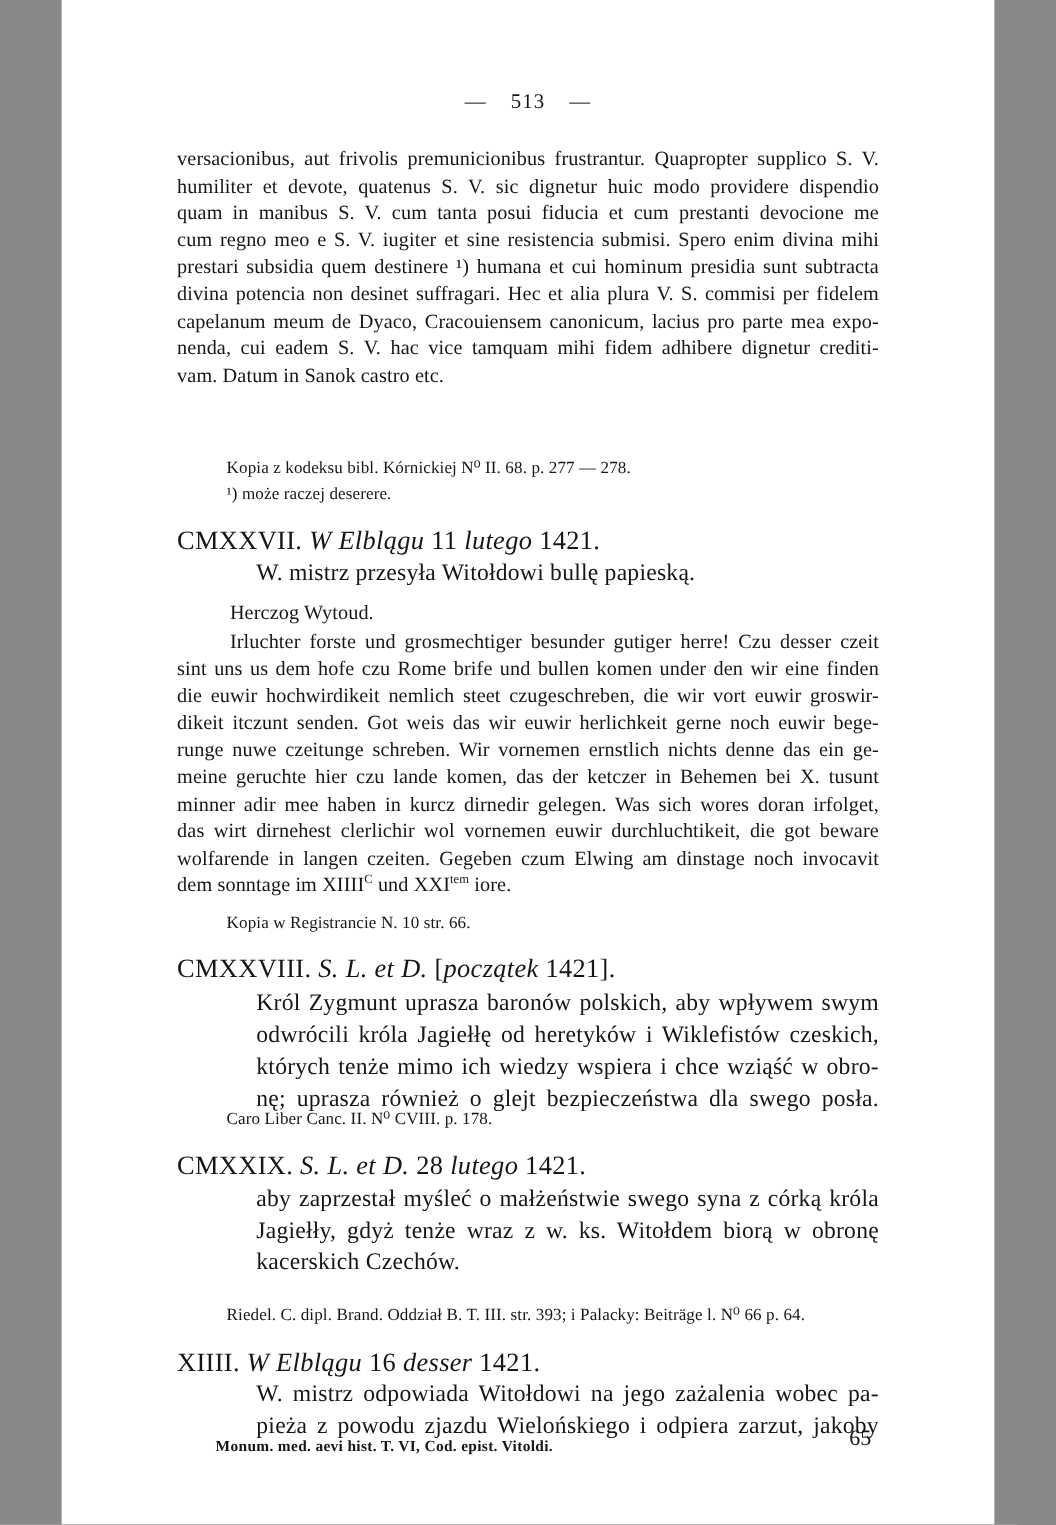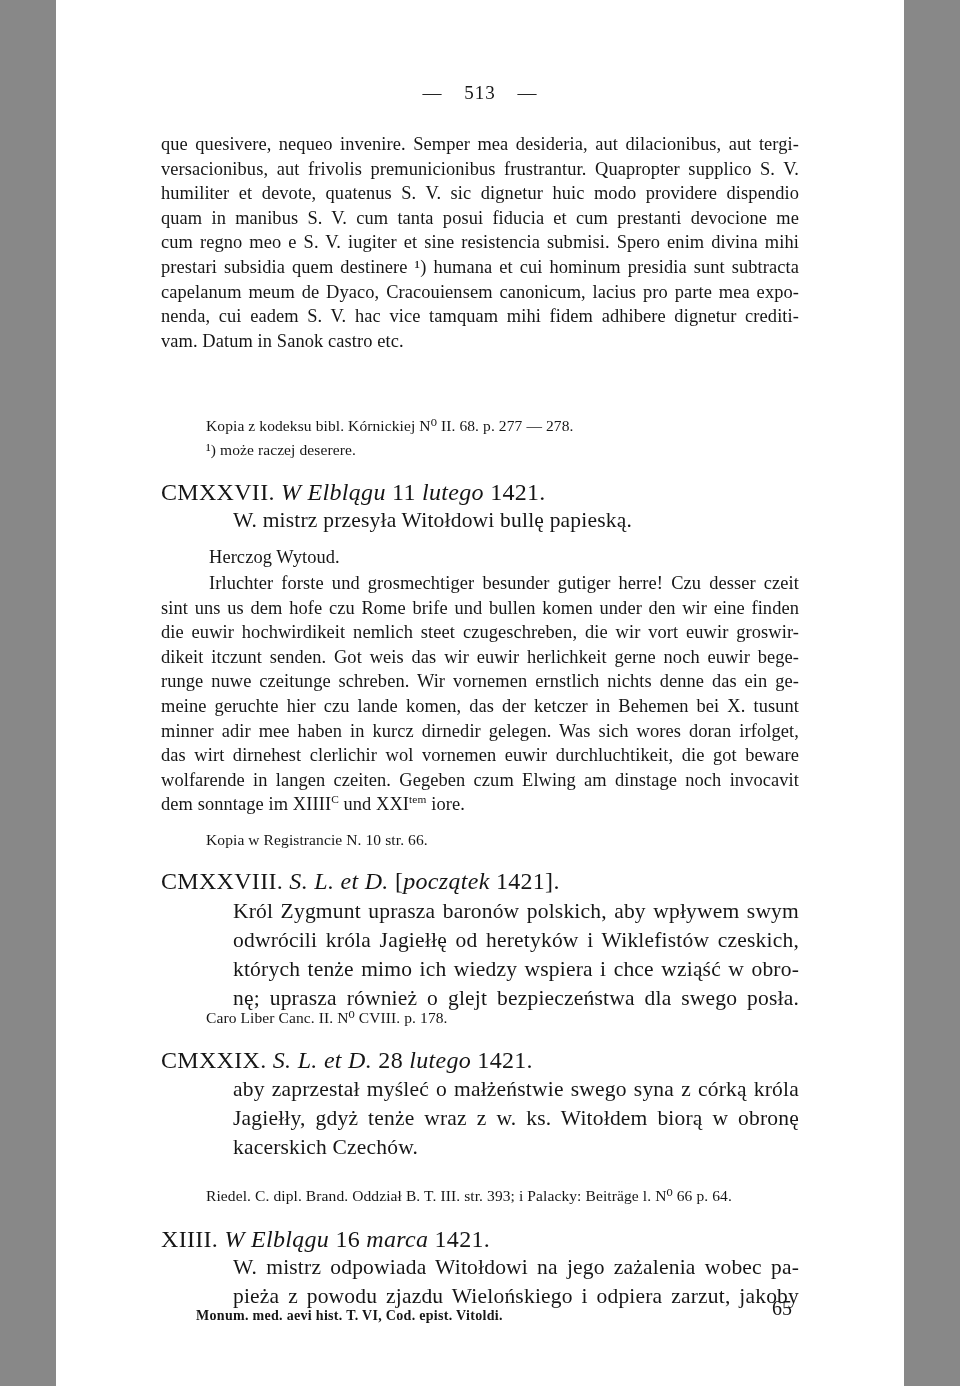--- a/index.html
+++ b/index.html
@@ -57,26 +57,26 @@
   }
 </style>
 </head>
 <body>
 
 <div class="page">
 
   <div class="abs pagenum">— 513 —</div>
 
   <div class="abs bodypara" style="top:132px;">
-    <div class="line">que quesivere, nequeo invenire. Semper mea desideria, aut dilacionibus, aut tergi-</div>
     <div class="line">versacionibus, aut frivolis premunicionibus frustrantur. Quapropter supplico S. V.</div>
     <div class="line">humiliter et devote, quatenus S. V. sic dignetur huic modo providere dispendio</div>
     <div class="line">quam in manibus S. V. cum tanta posui fiducia et cum prestanti devocione me</div>
     <div class="line">cum regno meo e S. V. iugiter et sine resistencia submisi. Spero enim divina mihi</div>
     <div class="line">prestari subsidia quem destinere ¹) humana et cui hominum presidia sunt subtracta</div>
+    <div class="line">divina potencia non desinet suffragari. Hec et alia plura V. S. commisi per fidelem</div>
     <div class="line">capelanum meum de Dyaco, Cracouiensem canonicum, lacius pro parte mea expo-</div>
     <div class="line">nenda, cui eadem S. V. hac vice tamquam mihi fidem adhibere dignetur crediti-</div>
     <div class="line left">vam. Datum in Sanok castro etc.</div>
   </div>
 
   <div class="abs note" style="top:416px;">Kopia z kodeksu bibl. Kórnickiej N⁰ II. 68. p. 277 — 278.</div>
   <div class="abs note" style="top:440px;">¹) może raczej deserere.</div>
 
   <div class="abs heading" style="top:479px;"><span>CMXXVII. </span><span class="it">W Elblągu</span><span> 11 </span><span class="it">lutego</span><span> 1421.</span></div>
   <div class="abs regest" style="top:506px;">
@@ -107,21 +107,21 @@
   <div class="abs note" style="top:1008px;">Caro Liber Canc. II. N⁰ CVIII. p. 178.</div>
 
   <div class="abs heading" style="top:1047px;"><span>CMXXIX. </span><span class="it">S. L. et D.</span><span> 28 </span><span class="it">lutego</span><span> 1421.</span></div>
   <div class="abs regest" style="top:1075px;">
     <div class="line">aby zaprzestał myśleć o małżeństwie swego syna z córką króla</div>
     <div class="line">Jagiełły, gdyż tenże wraz z w. ks. Witołdem biorą w obronę</div>
     <div class="line left">kacerskich Czechów.</div>
   </div>
   <div class="abs note" style="top:1186px;">Riedel. C. dipl. Brand. Oddział B. T. III. str. 393; i Palacky: Beiträge l. N⁰ 66 p. 64.</div>
 
-  <div class="abs heading" style="top:1226px;"><span>XIIII. </span><span class="it">W Elblągu</span><span> 16 </span><span class="it">marca</span><span> 1421.</span></div>
+  <div class="abs heading" style="top:1226px;"><span>XIIII. </span><span class="it">W Elblągu</span><span> 16 </span><span class="it">desser</span><span> 1421.</span></div>
   <div class="abs regest" style="top:1253px;">
     <div class="line">W. mistrz odpowiada Witołdowi na jego zażalenia wobec pa-</div>
     <div class="line">pieża z powodu zjazdu Wielońskiego i odpiera zarzut, jakoby</div>
   </div>
 
   <div class="abs footer-left">Monum. med. aevi hist. T. VI, Cod. epist. Vitoldi.</div>
   <div class="abs footer-right">65</div>
 
 </div>
 

